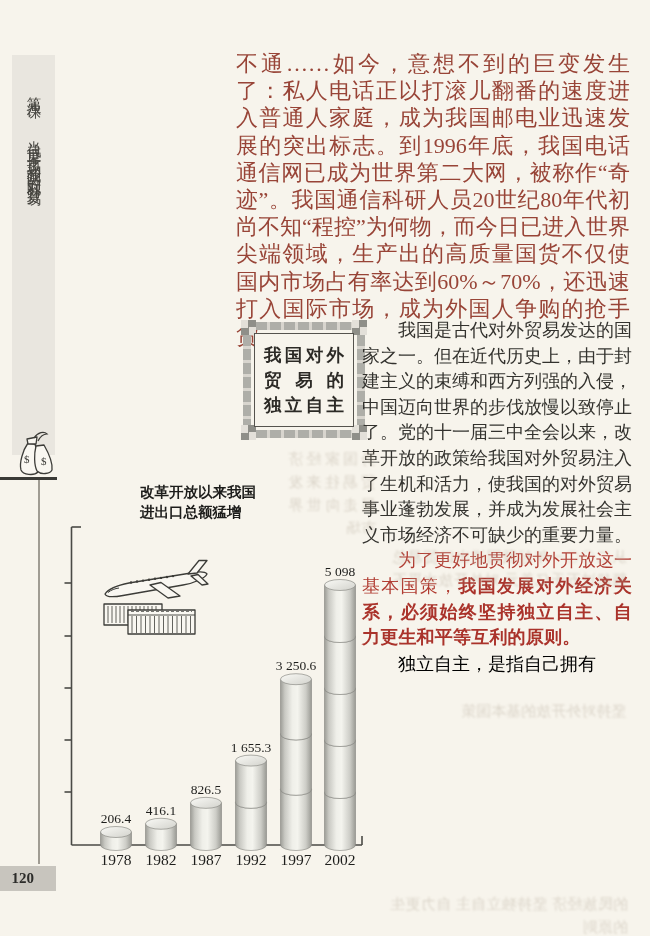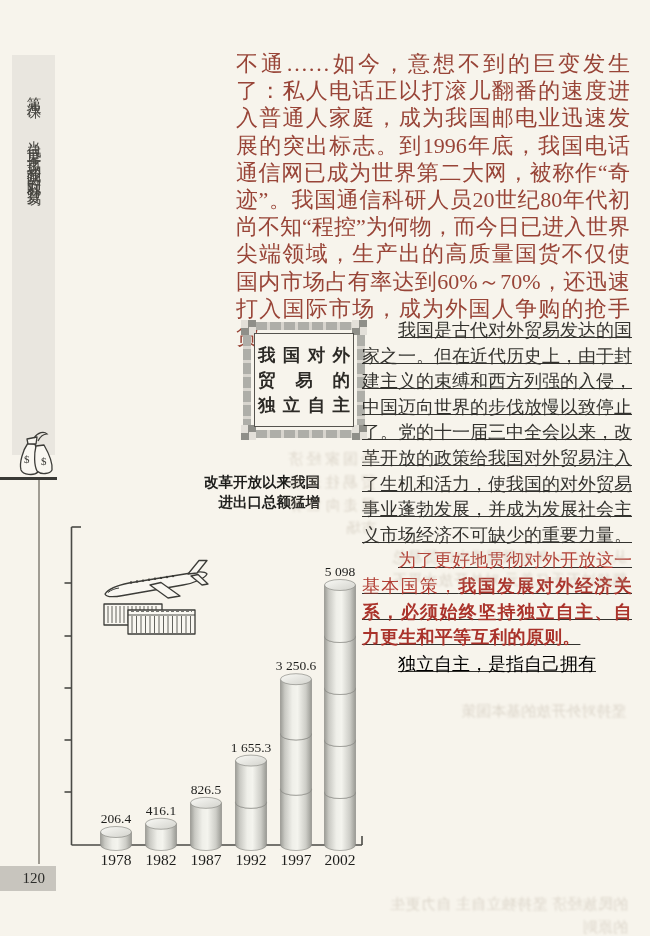--- a/index.html
+++ b/index.html
@@ -12,57 +12,57 @@
            display:flex;flex-direction:column;align-items:center;}
   .vtext{writing-mode:vertical-rl;text-orientation:upright;
          font-family:"Liberation Sans",sans-serif;
          color:#45443f;font-size:14.5px;letter-spacing:4px;font-weight:500;}
   .vchap{margin-top:30px;}
   .vtitle{margin-top:32px;}
 
   .rule-h{left:0;top:477px;width:57px;height:3px;background:#3a3a36;}
   .rule-v{left:38px;top:480px;width:1.5px;height:384px;background:#a09c93;}
   .pagenum{left:0;top:866px;width:56px;height:25px;background:#c8c5be;
-           color:#2c2c2a;font-size:15px;font-weight:normal;line-height:25px;
-           text-align:right;padding-right:11px;box-sizing:border-box;}
+           color:#2c2c2a;font-size:15px;font-weight:bold;line-height:25px;
+           text-align:right;padding-right:22px;box-sizing:border-box;}
 
   
   .intro{left:236px;top:50px;width:394px;font-size:22px;line-height:27.2px;
          color:#984437;text-align:justify;}
 
   
   .tbox{left:241px;top:320px;width:126px;height:120px;}
   .tcorner{position:absolute;width:15px;height:15px;
      background:conic-gradient(#8f8f89 0 25%,#e3e0d9 0 50%,#8f8f89 0 75%,#e3e0d9 0);}
   .tc-tl{left:0;top:0;} .tc-tr{right:0;top:0;} .tc-bl{left:0;bottom:0;} .tc-br{right:0;bottom:0;}
   .tedge{position:absolute;background:repeating-linear-gradient(90deg,#aeaea8 0 11px,#d8d5ce 11px 14px);}
   .te-t{left:15px;right:15px;top:2px;height:8px;}
   .te-b{left:15px;right:15px;bottom:2px;height:8px;}
   .te-l{top:15px;bottom:15px;left:2px;width:8px;
         background:repeating-linear-gradient(180deg,#aeaea8 0 11px,#d8d5ce 11px 14px);}
   .te-r{top:15px;bottom:15px;right:2px;width:8px;
         background:repeating-linear-gradient(180deg,#aeaea8 0 11px,#d8d5ce 11px 14px);}
   .tinner{position:absolute;left:13px;top:13px;right:13px;bottom:13px;
           border:1.6px solid #55534e;background:#f7f4ec;
           display:flex;flex-direction:column;justify-content:center;
-          padding:4px 3px;box-sizing:border-box;}
+          padding:4px 9px;box-sizing:border-box;}
   .tline{font-size:17.5px;font-weight:bold;color:#2c2a26;line-height:25px;
          text-align:justify;text-align-last:justify;}
 
   
   .rcol{left:362px;top:318px;width:270px;font-size:18px;line-height:25.6px;
-        color:#33322e;text-align:justify;text-decoration:underline;}
+        color:#33322e;text-align:justify;}
   .rcol p{margin:0;text-indent:2em;}
   .rcol .p2{margin-top:31px;}
   .rcol .p3{color:#b13c32;}
   .rcol .p3 b{font-family:"Liberation Sans",sans-serif;color:#aa332b;letter-spacing:.2px;}
   .rcol .p4{margin-top:1px;color:#000000;}
 
   
-  .ctitle{left:140px;top:472px;width:180px;text-align:right;
+  .ctitle{left:140px;top:482px;width:180px;text-align:left;
           font-family:"Liberation Sans",sans-serif;font-weight:bold;
           font-size:14.5px;line-height:20px;color:#1d1d1b;}
   #chart-svg{left:40px;top:513px;}
   #chart-svg .axis{stroke:#4a4a46;stroke-width:1.6;}
   #chart-svg text.val{font-family:"Liberation Serif",serif;font-size:13.5px;
           fill:#1e1e1c;text-anchor:middle;}
   #chart-svg text.year{font-family:"Liberation Serif",serif;font-size:15.5px;
           fill:#1e1e1c;text-anchor:middle;}
   #illu-svg{left:98px;top:558px;}
   #moneybag-svg{left:14px;top:430px;}

